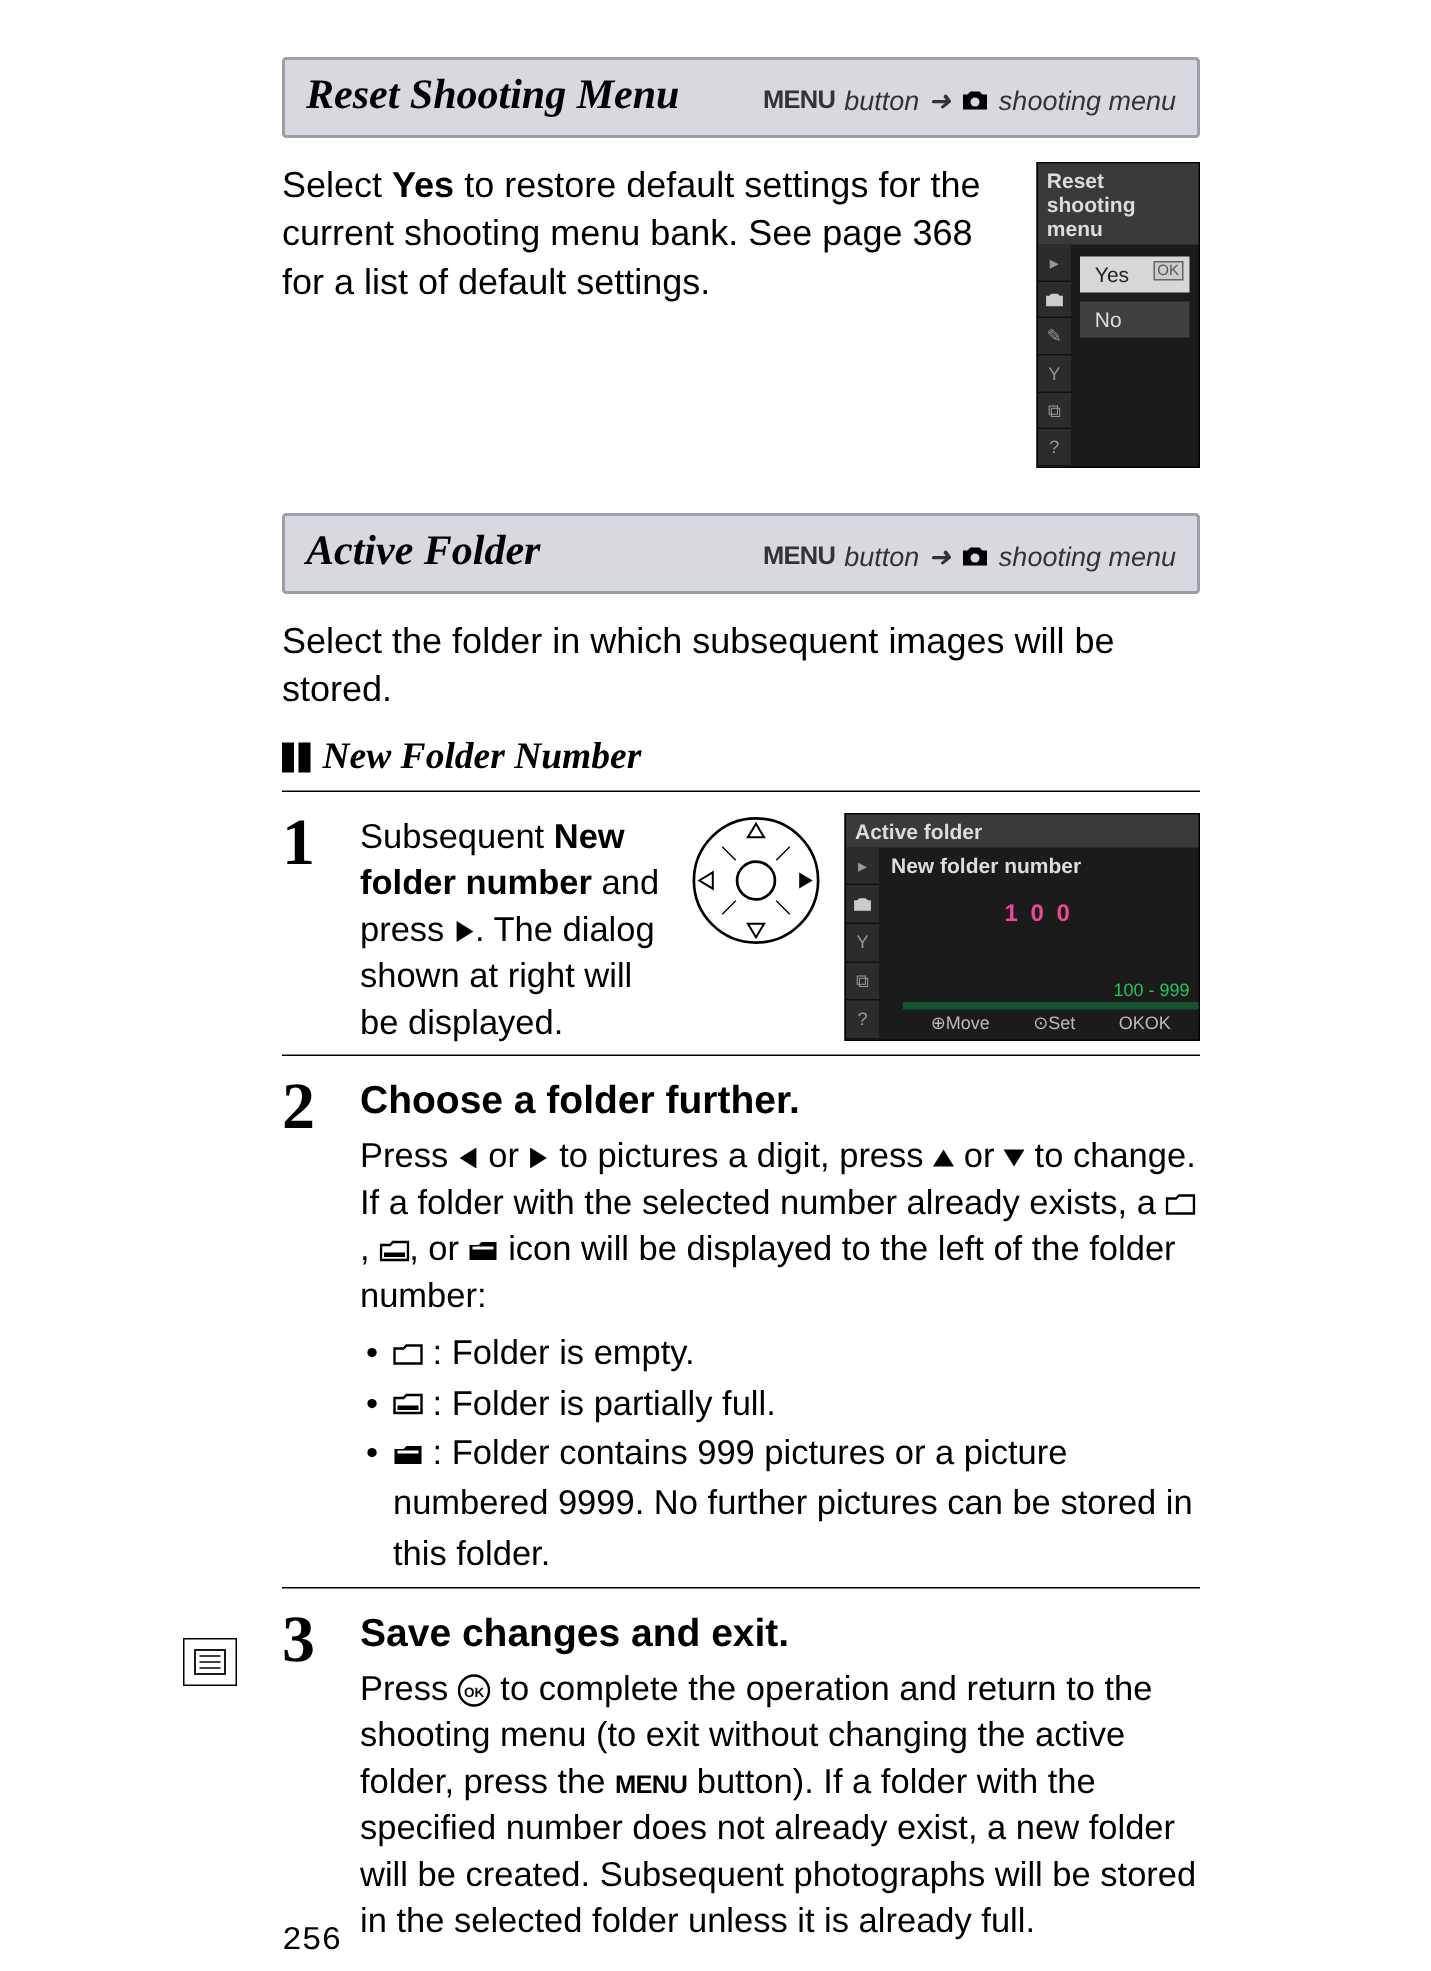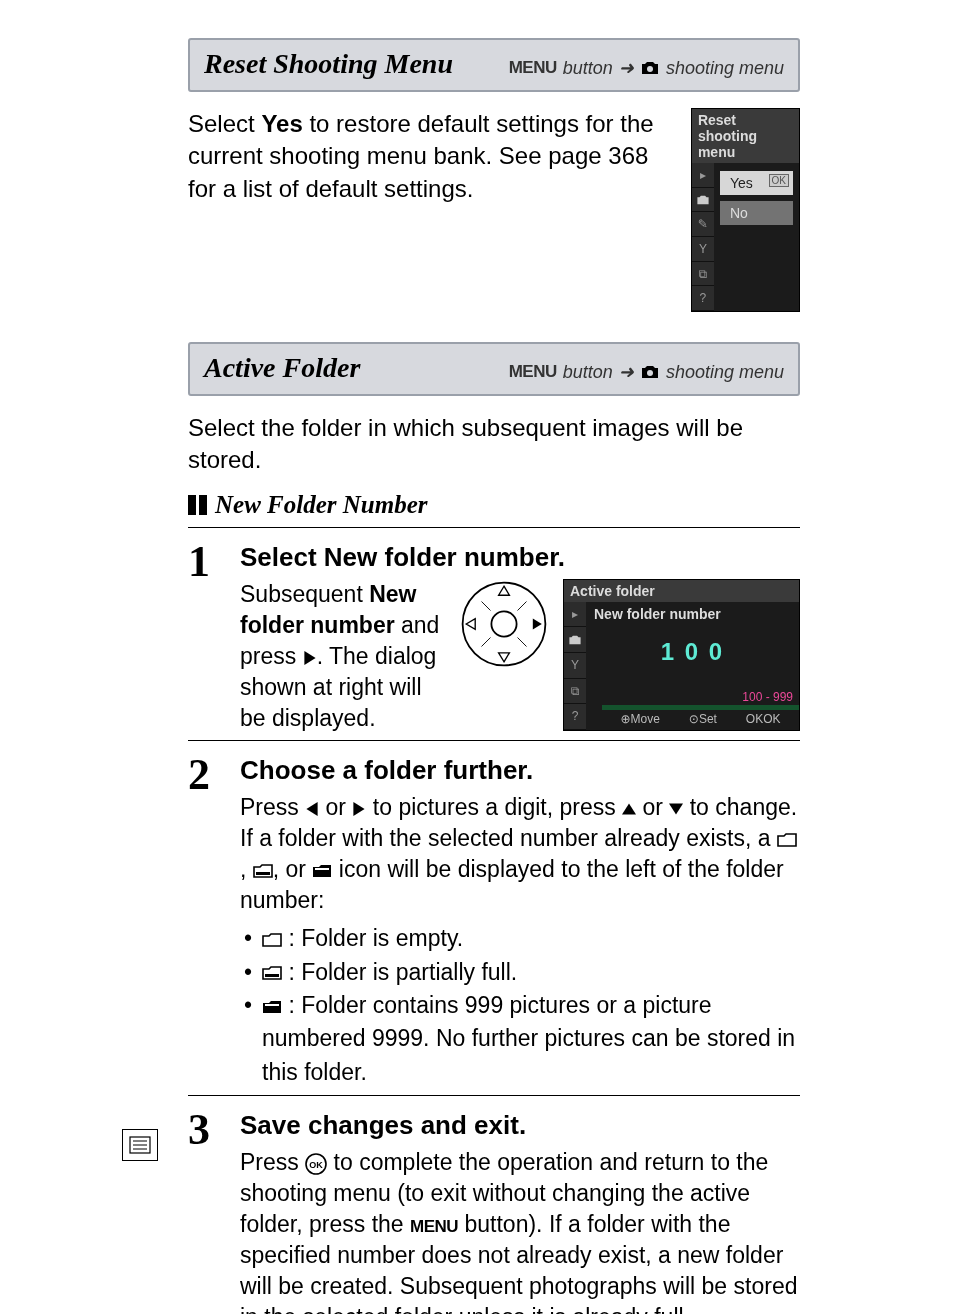--- a/index.html
+++ b/index.html
@@ -11,21 +11,21 @@
   .path svg{display:inline-block;vertical-align:middle;}
   .body-row{display:flex;align-items:flex-start;gap:17px;margin-bottom:30px;}
   .body-text{font-size:24px;line-height:1.35;}
   .body-text b{font-weight:700;}
   .screenshot{border:1px solid #000;background:#1b1b1b;color:#ccc;width:270px;font-family:Arial,sans-serif;font-size:14px;position:relative;}
   .shot-title{background:#3a3a3a;padding:3px 6px;color:#dcdcdc;font-weight:600;font-size:14px;}
   .shot-body{display:flex;height:148px;}
   .shot-tabs{width:22px;background:#2c2c2c;display:flex;flex-direction:column;}
   .shot-tabs div{flex:1;border-bottom:1px solid #111;display:flex;align-items:center;justify-content:center;color:#999;font-size:12px;}
   .shot-main{flex:1;display:flex;flex-direction:column;padding:8px 6px;gap:6px;}
-  .opt{background:#737373;color:#ddd;padding:4px 10px;font-size:14px;}
+  .opt{background:#404040;color:#ddd;padding:4px 10px;font-size:14px;}
   .opt.sel{background:#d7d7d7;color:#222;position:relative;}
   .opt.sel::after{content:"OK";position:absolute;right:4px;top:3px;border:1px solid #666;font-size:10px;padding:0 2px;color:#555;background:#ccc;}
   .subhead{font-size:25px;font-weight:700;font-style:italic;font-family:Georgia,"Times New Roman",serif;margin:14px 0 8px 0;display:flex;align-items:center;gap:8px;}
   .subhead .bars{display:inline-flex;gap:3px;}
   .subhead .bars span{display:inline-block;width:8px;height:20px;background:#000;}
   .step{display:flex;align-items:flex-start;gap:10px;border-top:1px solid #000;padding-top:14px;margin-top:6px;}
   .step:first-of-type{border-top:1px solid #000;}
   .step-num{font-size:44px;font-weight:700;line-height:0.9;width:42px;font-family:Georgia,"Times New Roman",serif;}
   .step-body{flex:1;}
   .step-title{font-size:26px;font-weight:700;margin-bottom:6px;}
@@ -35,22 +35,22 @@
   .bullets{margin:6px 0 0 0;padding:0;list-style:none;}
   .bullets li{font-size:23px;line-height:1.45;padding-left:22px;position:relative;}
   .bullets li::before{content:"•";position:absolute;left:4px;top:0;}
   .ic{display:inline-block;vertical-align:middle;}
   .ic svg{display:block;}
   .pagenum{position:absolute;left:88px;bottom:18px;font-size:22px;font-family:Liberation Mono, monospace;}
   .side-icon{position:absolute;left:22px;bottom:200px;border:1px solid #000;width:34px;height:30px;display:flex;align-items:center;justify-content:center;}
   .dpad{width:90px;height:90px;}
   .shot2-main{flex:1;display:flex;flex-direction:column;position:relative;}
   .shot2-row1{padding:4px 8px;color:#ddd;font-size:14px;font-weight:600;}
-  .shot2-center{text-align:center;color:#5eead4;font-size:24px;font-weight:600;padding:12px 12px 6px;letter-spacing:2px;}
-  .shot2-range{position:absolute;right:6px;bottom:26px;color:#ec4899;font-size:12px;}
+  .shot2-center{text-align:center;color:#ec4899;font-size:16px;font-weight:600;padding:12px 12px 6px;letter-spacing:2px;}
+  .shot2-range{position:absolute;right:6px;bottom:26px;color:#22c55e;font-size:12px;}
   .shot2-footer{position:absolute;bottom:2px;left:16px;right:0;display:flex;justify-content:space-around;color:#bbb;font-size:12px;padding:2px 4px;border-top:5px solid #14532d;}
 </style>
 </head>
 <body>
 
 <div class="page">
 
   <div class="section-header">
     <span class="title">Reset Shooting Menu</span>
     <span class="path">
@@ -116,21 +116,20 @@
     <span class="bars">
         <span></span>
         <span></span>
       </span>
     <span>New Folder Number</span>
   </div>
 
   <div class="step">
     <div class="step-num">1</div>
     <div class="step-body">
-      <div class="step-title">Select New folder number.</div>
       <div class="step-flex">
         <div class="step-text">
           <span>Subsequent </span><b>New folder number</b><span> and press </span><span class="ic"><svg width="14" height="14" viewBox="0 0 10 10">
                 <path d="M1 0 L9 5 L1 10 Z" fill="#000"></path>
               </svg></span><span>.  The dialog shown at right will be displayed.</span>
         </div>
         <div>
           <svg class="dpad" viewBox="0 0 100 100">
             <circle cx="50" cy="50" r="46" fill="none" stroke="#000" stroke-width="2"></circle>
             <circle cx="50" cy="50" r="14" fill="none" stroke="#000" stroke-width="2"></circle>

